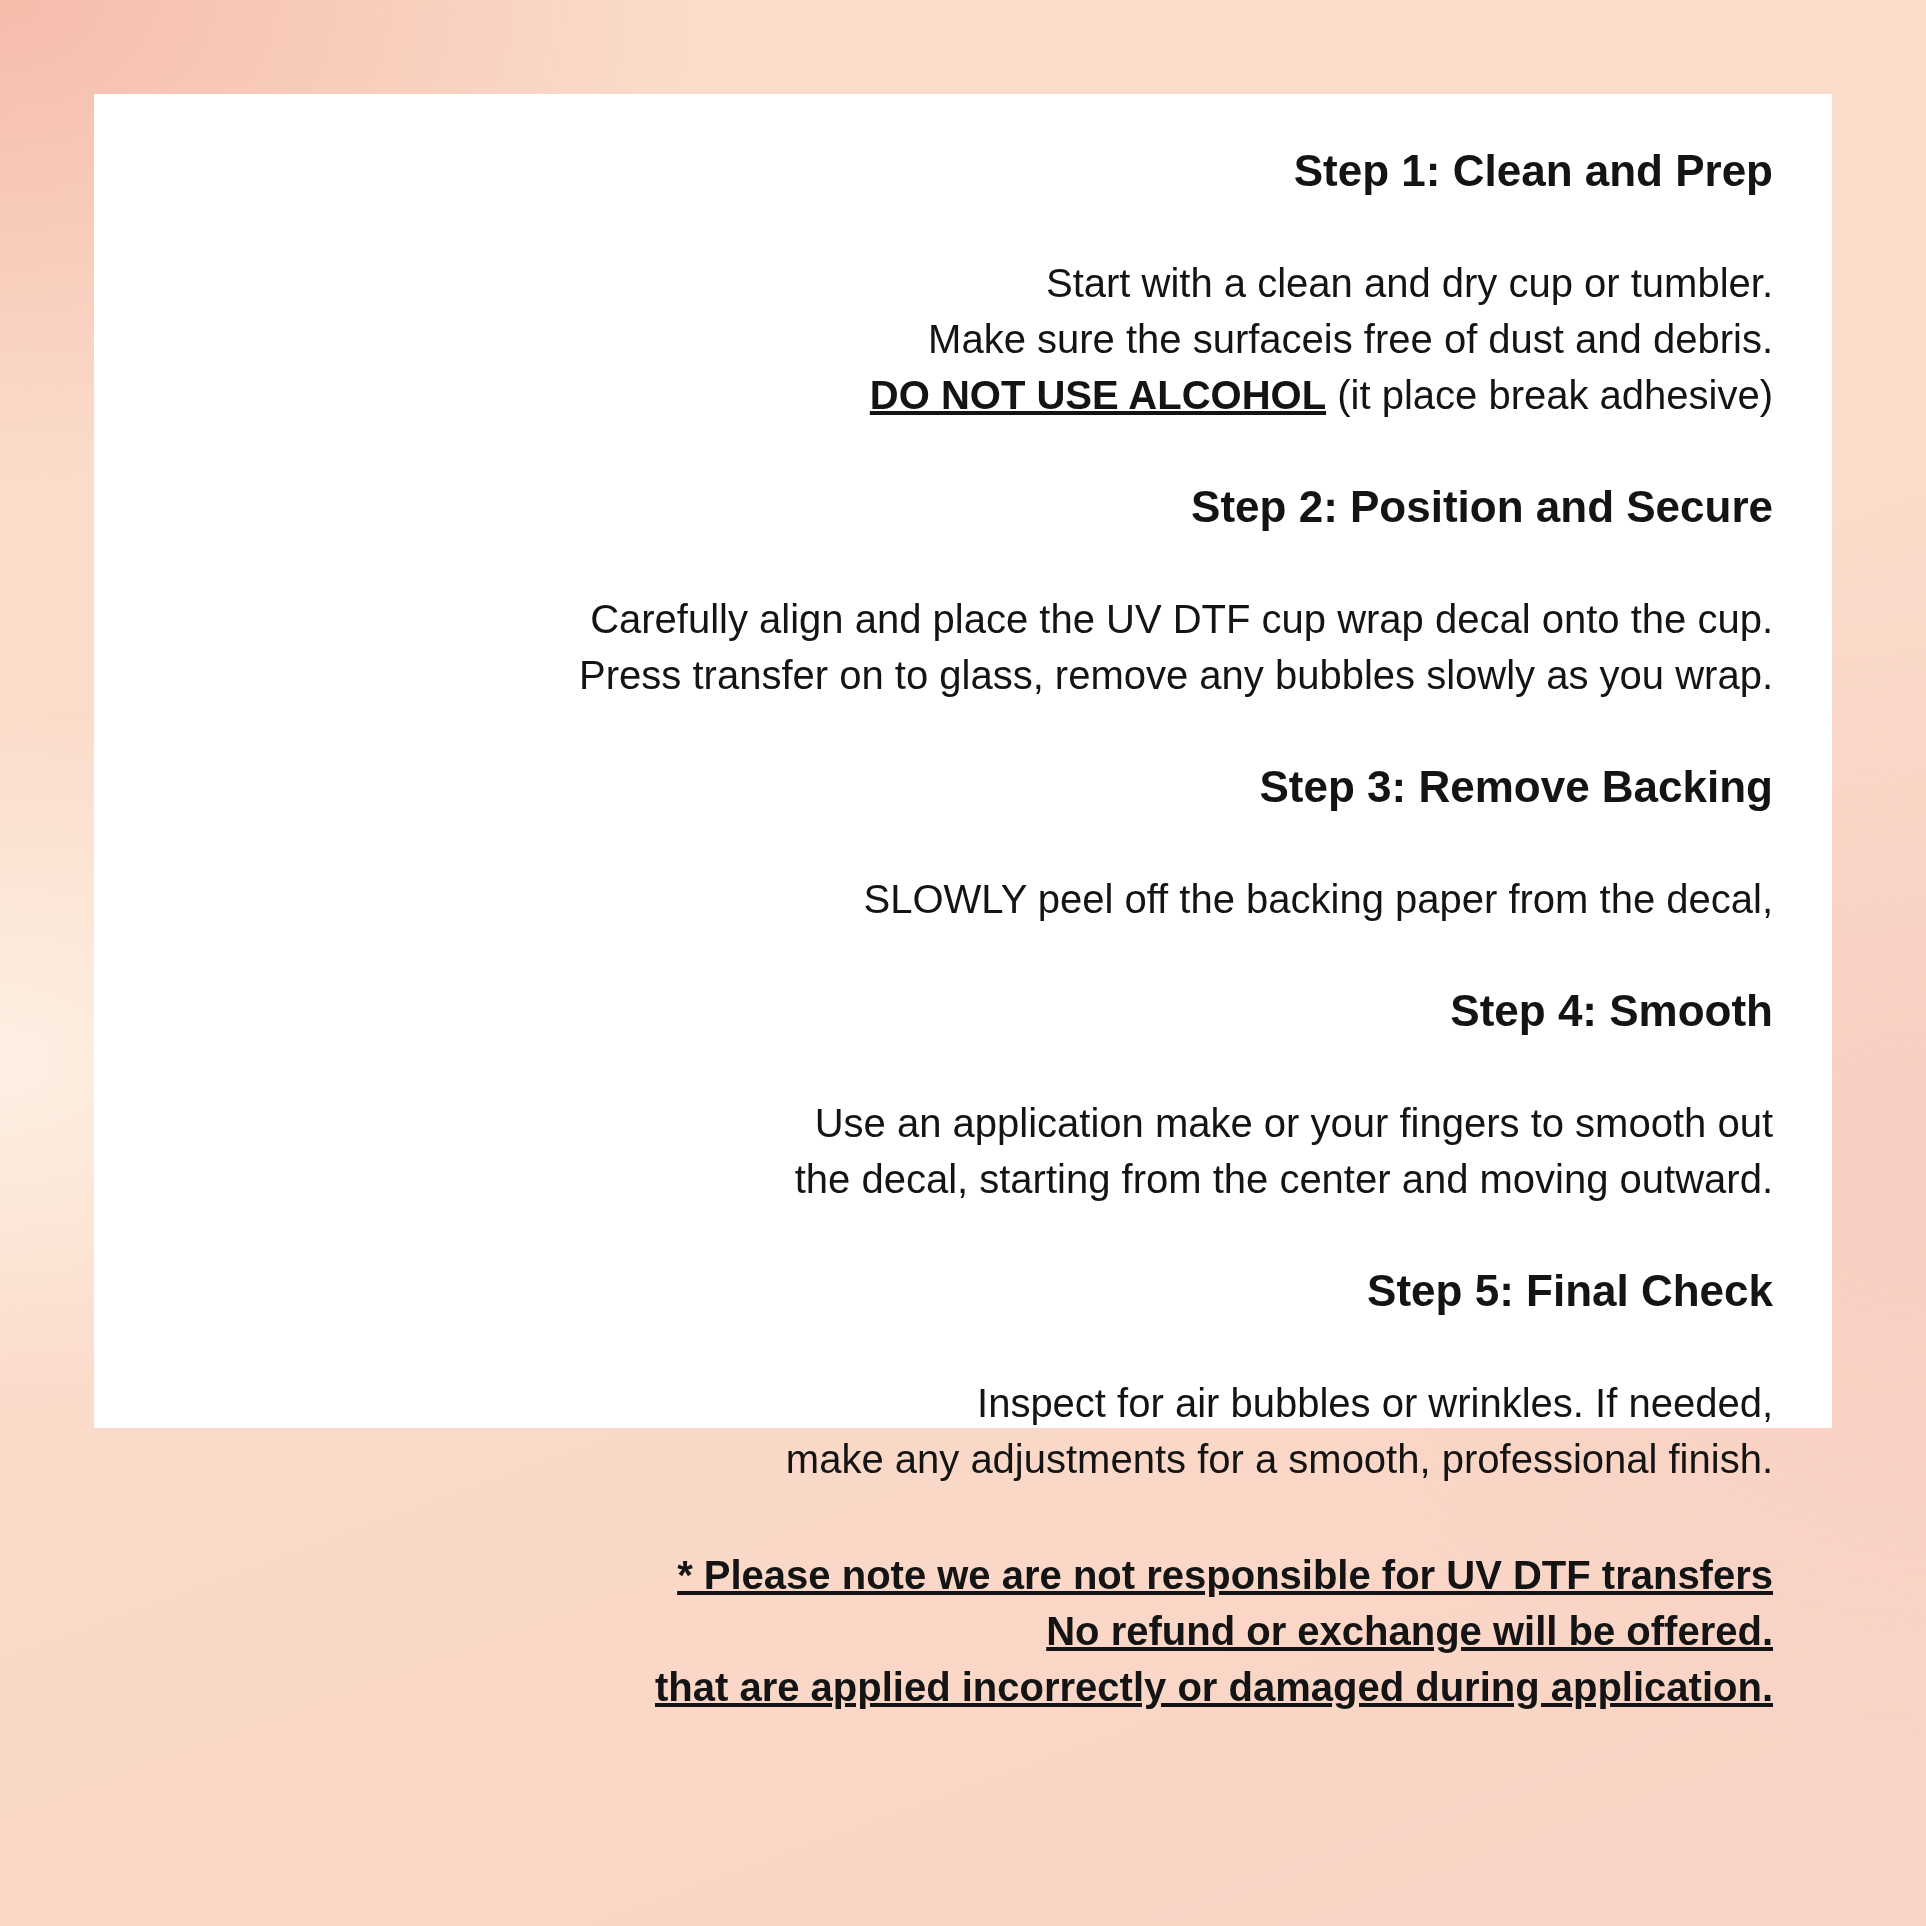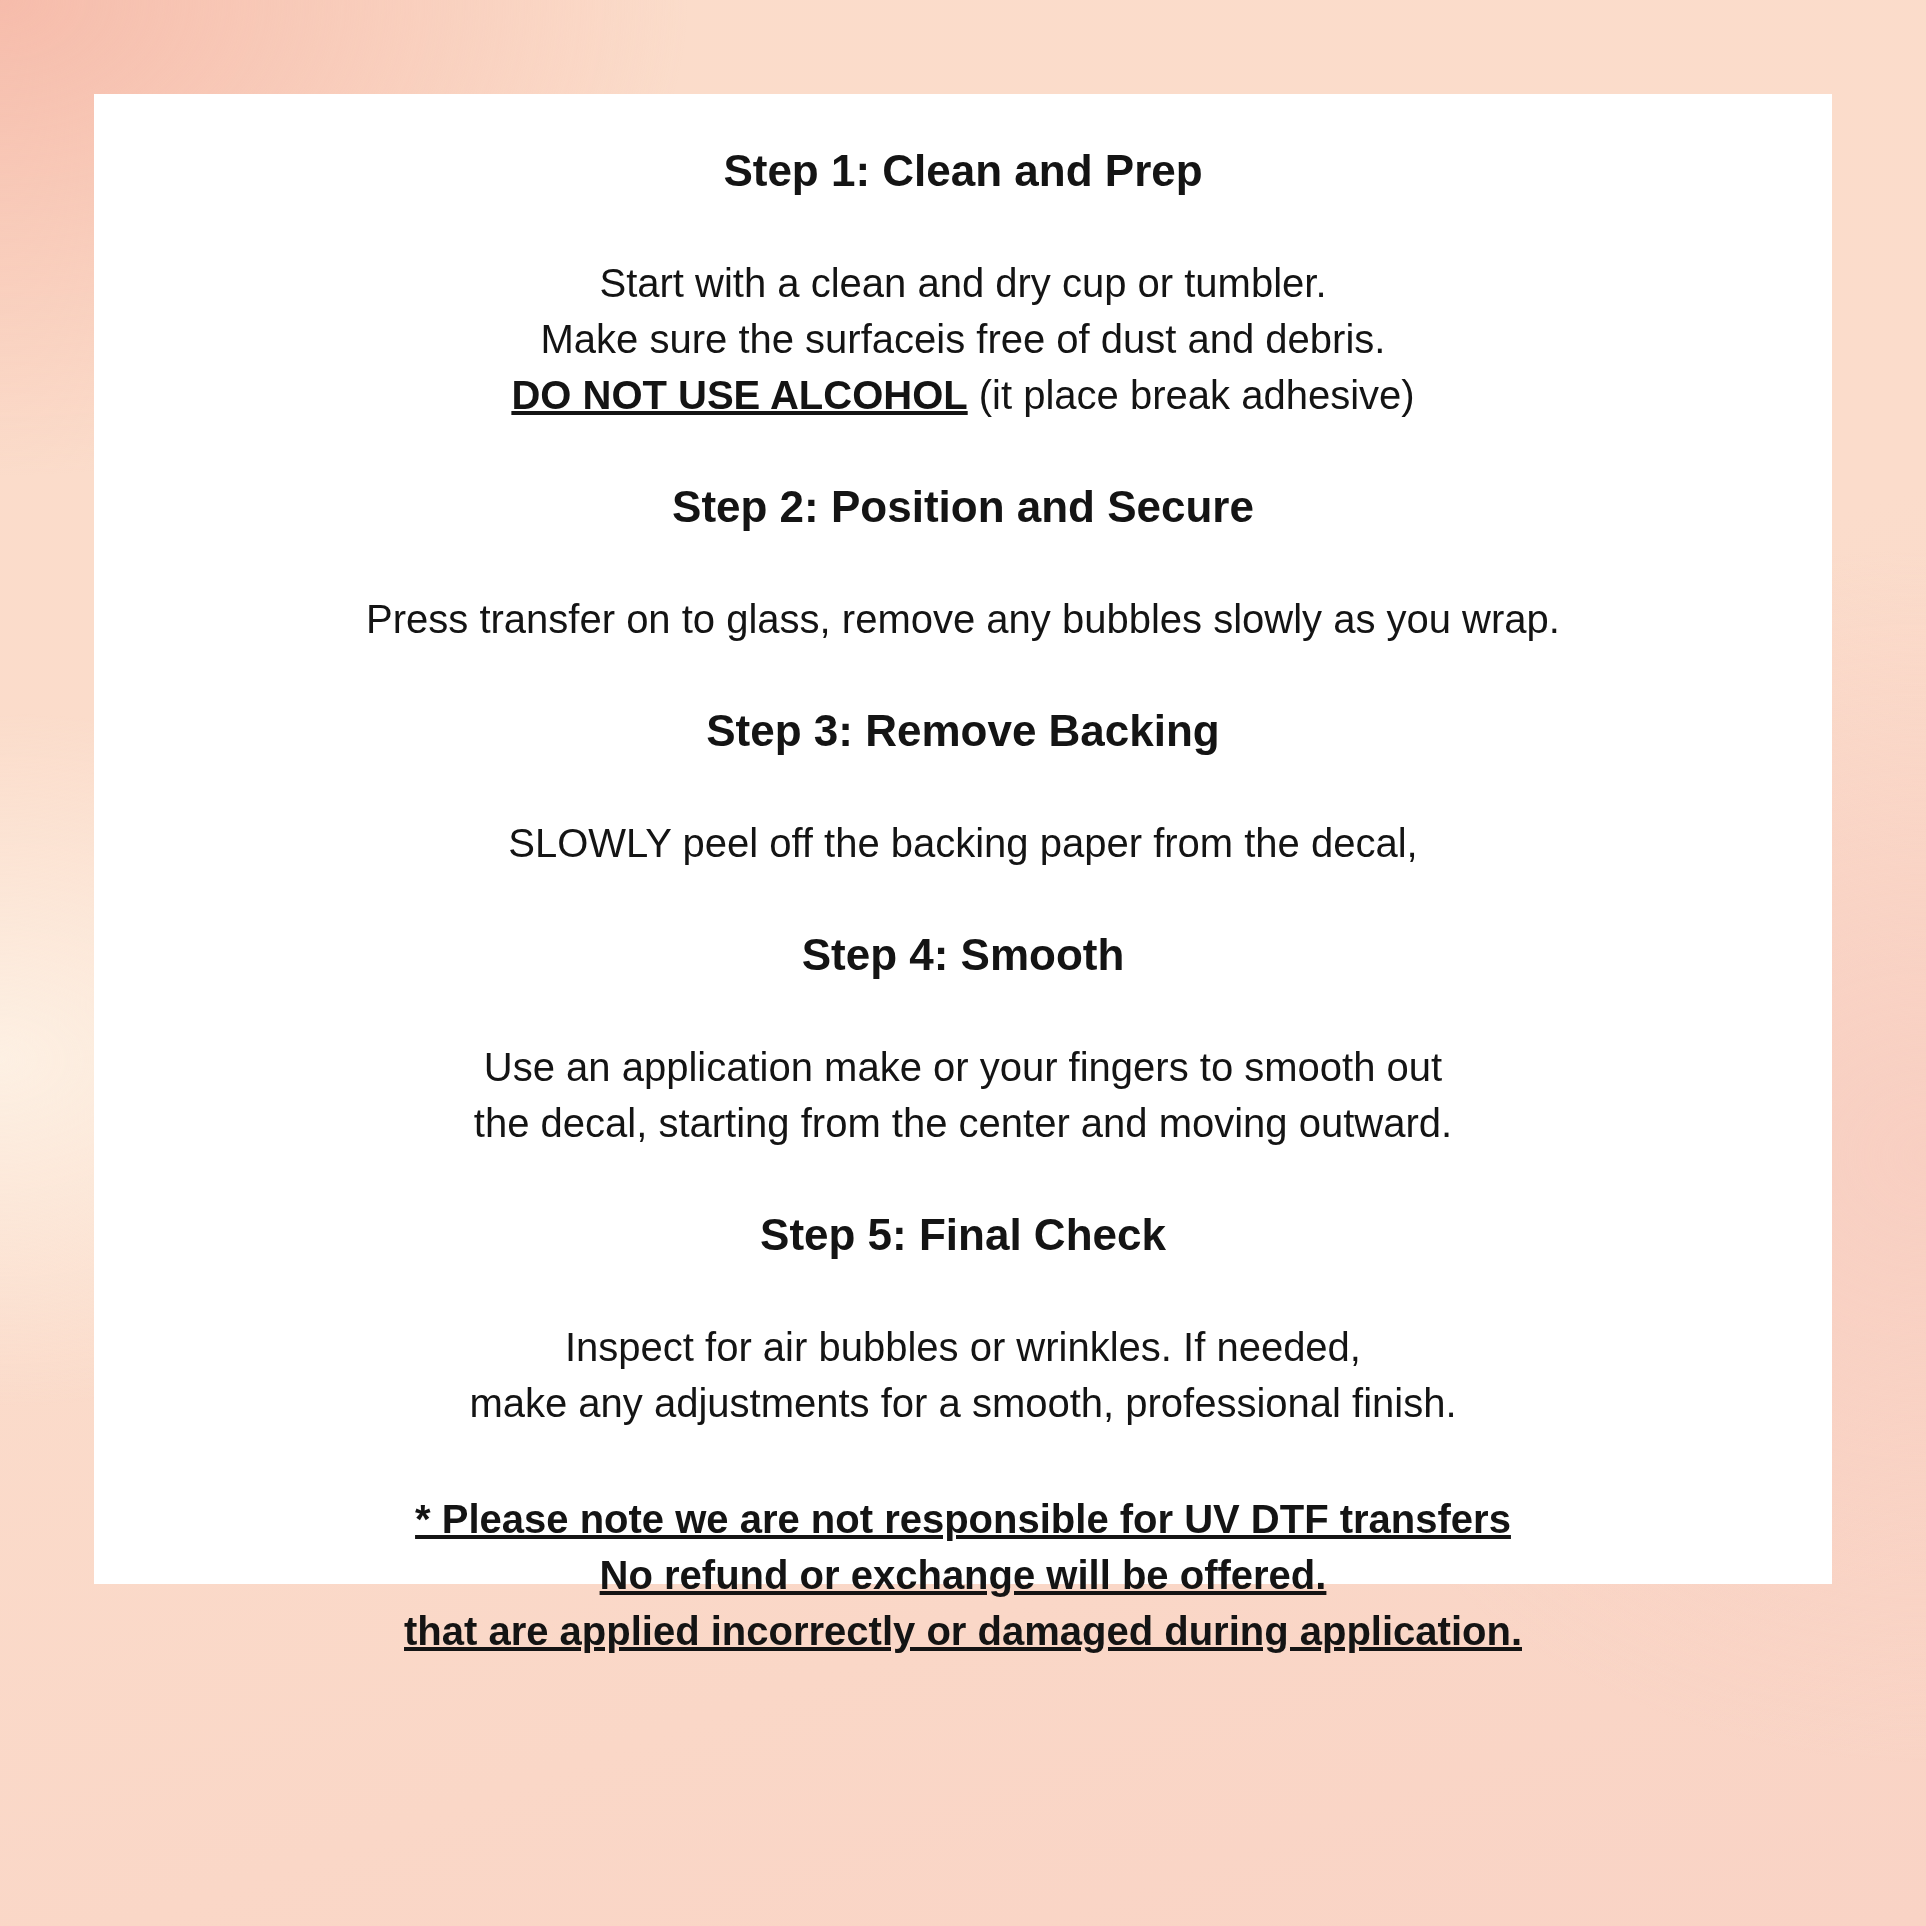--- a/index.html
+++ b/index.html
@@ -17,25 +17,25 @@
       radial-gradient(ellipse 45% 30% at 0% 55%,  var(--border_cream,  #fdf0e3) 0%, rgba(253,240,227,0) 60%),
       radial-gradient(ellipse 50% 45% at 100% 60%,var(--border_pink,   #f8cfc2) 0%, rgba(248,207,194,0) 70%),
       linear-gradient(160deg, var(--border_peach, #fbdcca) 0%, #fbdccb 45%, #fad7c7 75%, #f9d3c5 100%);
     overflow: hidden;
   }
   .card {
     position: absolute;
     left: 94px;
     top: 94px;
     width: 1738px;
-    height: 1490px;
+    height: 1334px;
     box-sizing: border-box;
     background: var(--card_bg, #ffffff);
     color: var(--text, #141414);
-    text-align: center;
+    text-align: right;
     font-size: 40px;
     line-height: 56px;
     padding: 49px 59px 30px 59px;
   }
   .step-title {
     font-size: 44px;
     font-weight: 700;
     margin: 56px 0;
     line-height: 56px;
   }
@@ -64,20 +64,21 @@
 
   <section>
     <h2 class="step-title first">Step 1: Clean and Prep</h2>
     <p class="body-line">Start with a clean and dry cup or tumbler.</p>
     <p class="body-line">Make sure the surfaceis free of dust and debris.</p>
     <p class="body-line"><span class="bold-inline">DO NOT USE ALCOHOL</span><span> (it place break adhesive)</span></p>
   </section>
 
   <section>
     <h2 class="step-title">Step 2: Position and Secure</h2>
+    <p class="body-line">Carefully align and place the UV DTF cup wrap decal onto the cup.</p>
     <p class="body-line">Press transfer on to glass, remove any bubbles slowly as you wrap.</p>
   </section>
 
   <section>
     <h2 class="step-title">Step 3: Remove Backing</h2>
     <p class="body-line">SLOWLY peel off the backing paper from the decal,</p>
   </section>
 
   <section>
     <h2 class="step-title">Step 4: Smooth</h2>

